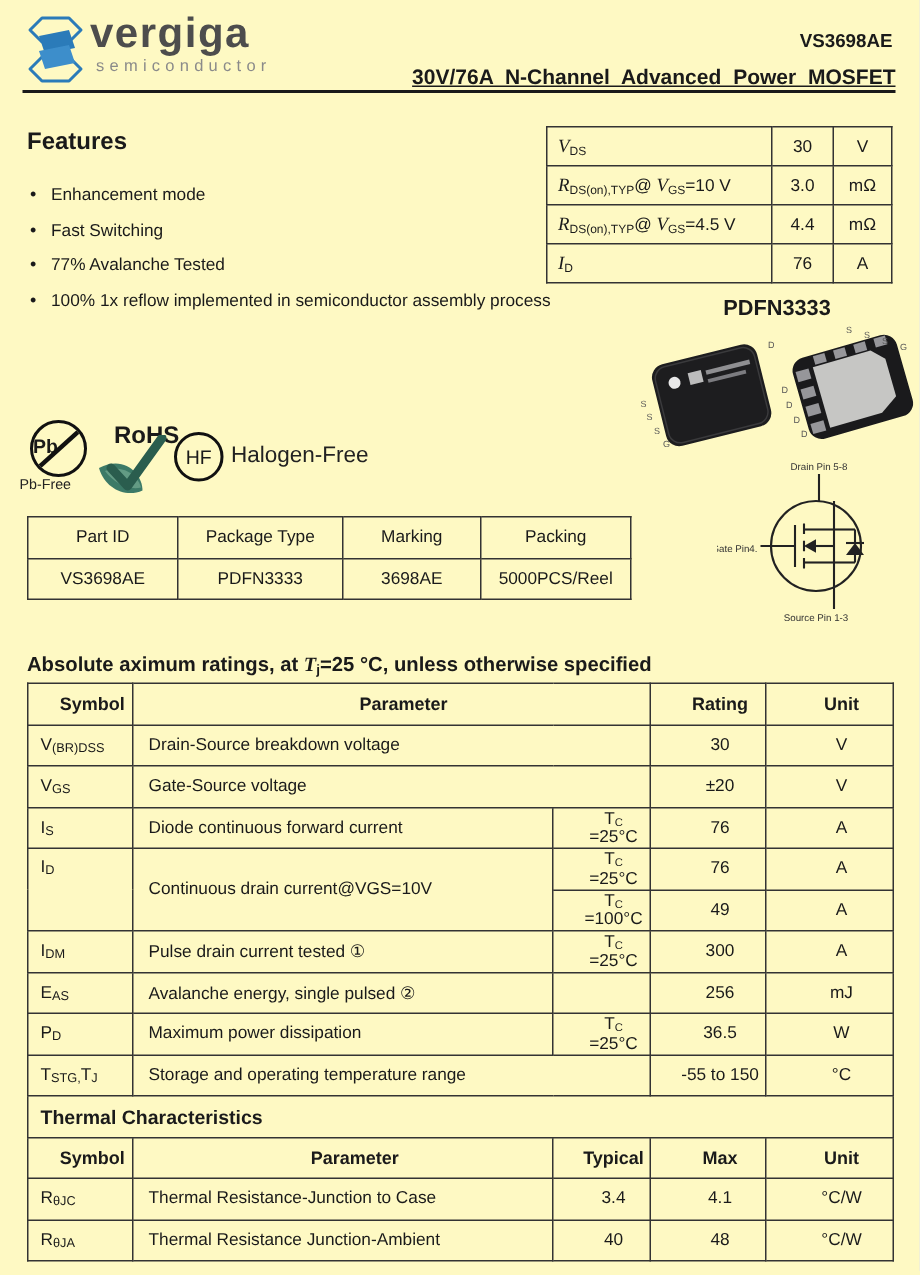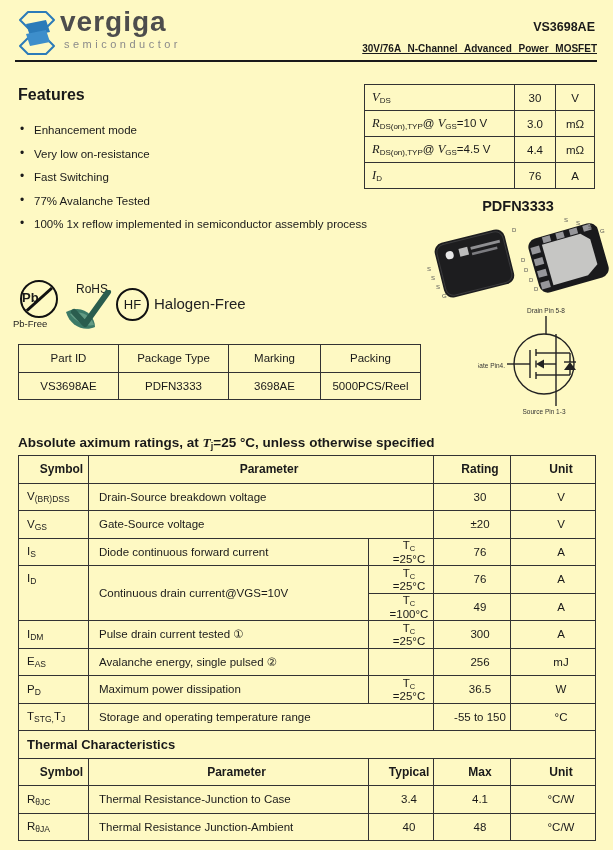--- a/index.html
+++ b/index.html
@@ -6,21 +6,21 @@
   .page{position:relative;width:613px;height:850px;background:#fef9c3;margin:0 auto;
         font-family:"Liberation Sans",sans-serif;color:#1a1a1a;overflow:hidden;}
 
   
   .header{position:absolute;top:0;left:0;width:100%;height:62px;box-sizing:border-box;}
   .header-rule{position:absolute;top:60px;left:15px;right:16px;height:2px;background:#1a1a1a;}
   .logo-icon{position:absolute;left:16px;top:10px;}
   .brand{position:absolute;left:60px;top:6px;font-size:28px;font-weight:bold;color:#4d4d4d;letter-spacing:1px;}
   .brand-sub{position:absolute;left:64px;top:38px;font-size:11px;color:#8a8a8a;letter-spacing:3.5px;}
   .part-number{position:absolute;right:18px;top:20px;font-size:12.5px;font-weight:bold;}
-  .subtitle{position:absolute;right:16px;top:43px;font-size:10px;font-weight:bold;word-spacing:4px;
+  .subtitle{position:absolute;right:16px;top:43px;font-size:14px;font-weight:bold;word-spacing:4px;
             text-decoration:underline;}
 
   
   .features-title{position:absolute;left:18px;top:86px;font-size:16px;font-weight:bold;}
   .features-list{position:absolute;left:20px;top:124px;margin:0;padding:0;list-style:none;width:350px;}
   .features-list li{position:relative;padding-left:14px;margin-bottom:11.5px;font-size:11.5px;line-height:1.05;}
   .features-list li::before{content:"•";position:absolute;left:0;top:-1px;font-size:12px;}
 
   
   .quick-table{position:absolute;left:364px;top:84px;border-collapse:collapse;table-layout:fixed;}
@@ -36,21 +36,21 @@
              font-size:14.5px;font-weight:bold;}
   .pkg-svg{position:absolute;left:424px;top:214px;}
   .schematic-svg{position:absolute;left:478px;top:304px;}
 
   
   .pb-badge{position:absolute;left:20px;top:280px;width:34px;height:34px;border:2.5px solid #111;
             border-radius:50%;text-align:left;line-height:32px;font-size:13px;font-weight:bold;overflow:hidden;}
   .pb-badge::before{content:"";position:absolute;left:15px;top:-5px;width:2.5px;height:46px;background:#111;
             transform:rotate(48deg);}
   .pb-label{position:absolute;left:13px;top:318px;font-size:9.5px;color:#222;}
-  .rohs-label{position:absolute;left:76px;top:282px;font-size:12px;font-weight:normal;}
+  .rohs-label{position:absolute;left:76px;top:282px;font-size:16px;font-weight:bold;}
   .rohs-leaf{position:absolute;left:62px;top:290px;}
   .hf-badge{position:absolute;left:116px;top:288px;width:29px;height:29px;border:2.5px solid #111;
             border-radius:50%;text-align:center;line-height:29px;font-size:13px;font-weight:normal;}
   .halogen-label{position:absolute;left:154px;top:295px;font-size:15px;color:#222;}
 
   
   .part-table{position:absolute;left:18px;top:344px;border-collapse:collapse;table-layout:fixed;}
   .part-table td{border:1.3px solid #333;height:26.5px;text-align:center;font-size:11.5px;padding:0;}
   .part-table col.c1{width:100px}.part-table col.c2{width:110px}
   .part-table col.c3{width:92px}.part-table col.c4{width:100px}
@@ -91,21 +91,20 @@
     <div class="brand">vergiga</div>
     <div class="brand-sub">semiconductor</div>
     <div class="part-number">VS3698AE</div>
     <div class="subtitle">30V/76A N-Channel Advanced Power MOSFET</div>
     <div class="header-rule"></div>
   </div>
 
   <div class="features-title">Features</div>
   <ul class="features-list">
     <li>Enhancement mode</li>
-    <li>Very low on-resistance</li>
     <li>Fast Switching</li>
     <li>77% Avalanche Tested</li>
     <li>100% 1x reflow implemented in semiconductor assembly process</li>
   </ul>
 
   <table class="quick-table">
     <tbody>
         <tr>
       <td class="qs-sym"><span class="sym-i">V</span><sub>DS</sub><span></span><span class="sym-i"></span><sub></sub><span></span></td>
       <td class="qs-val">30</td>

